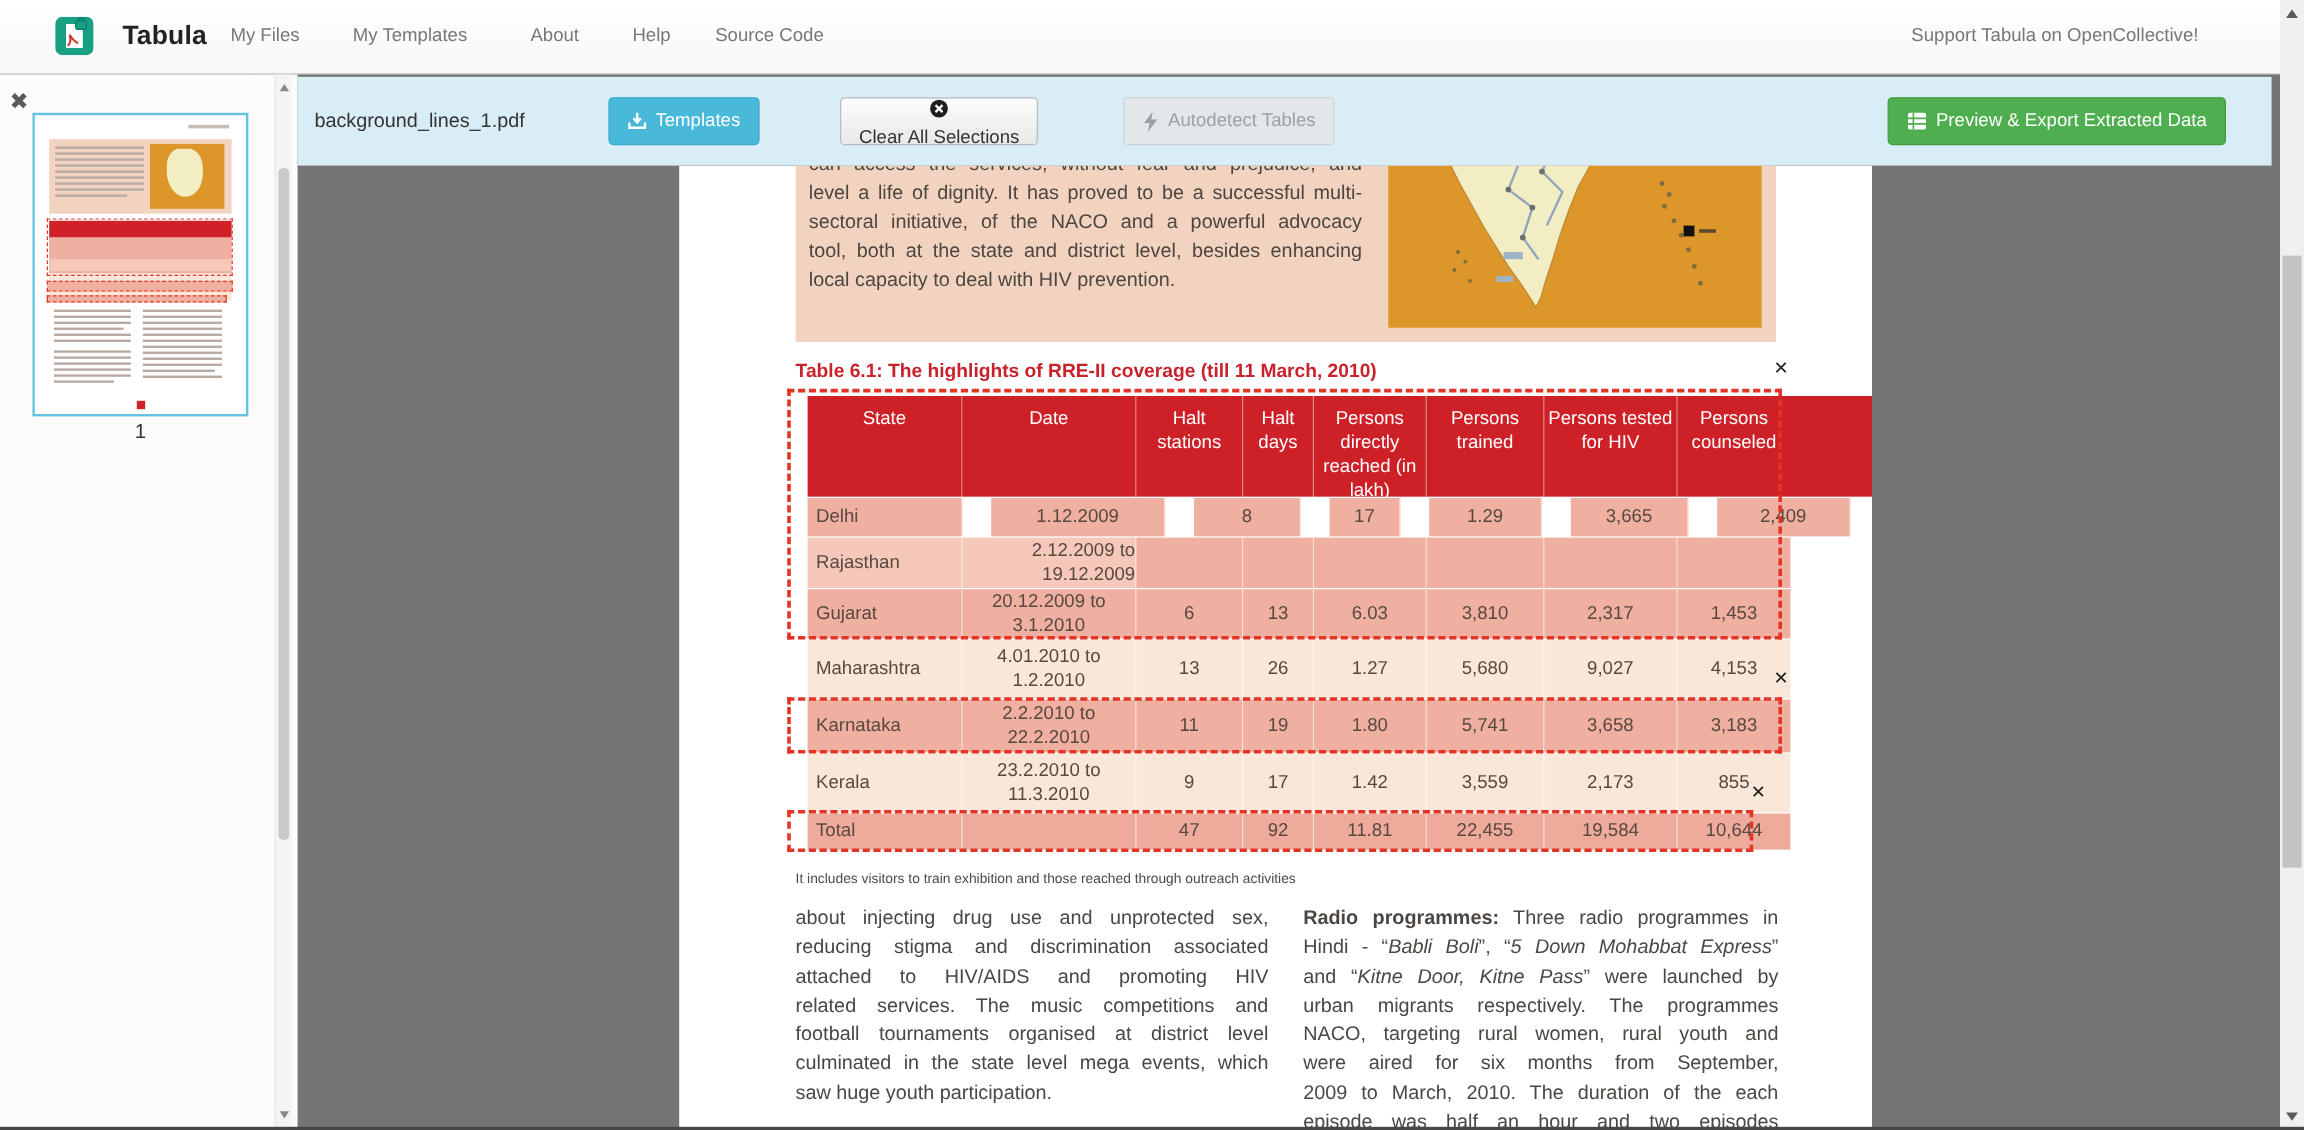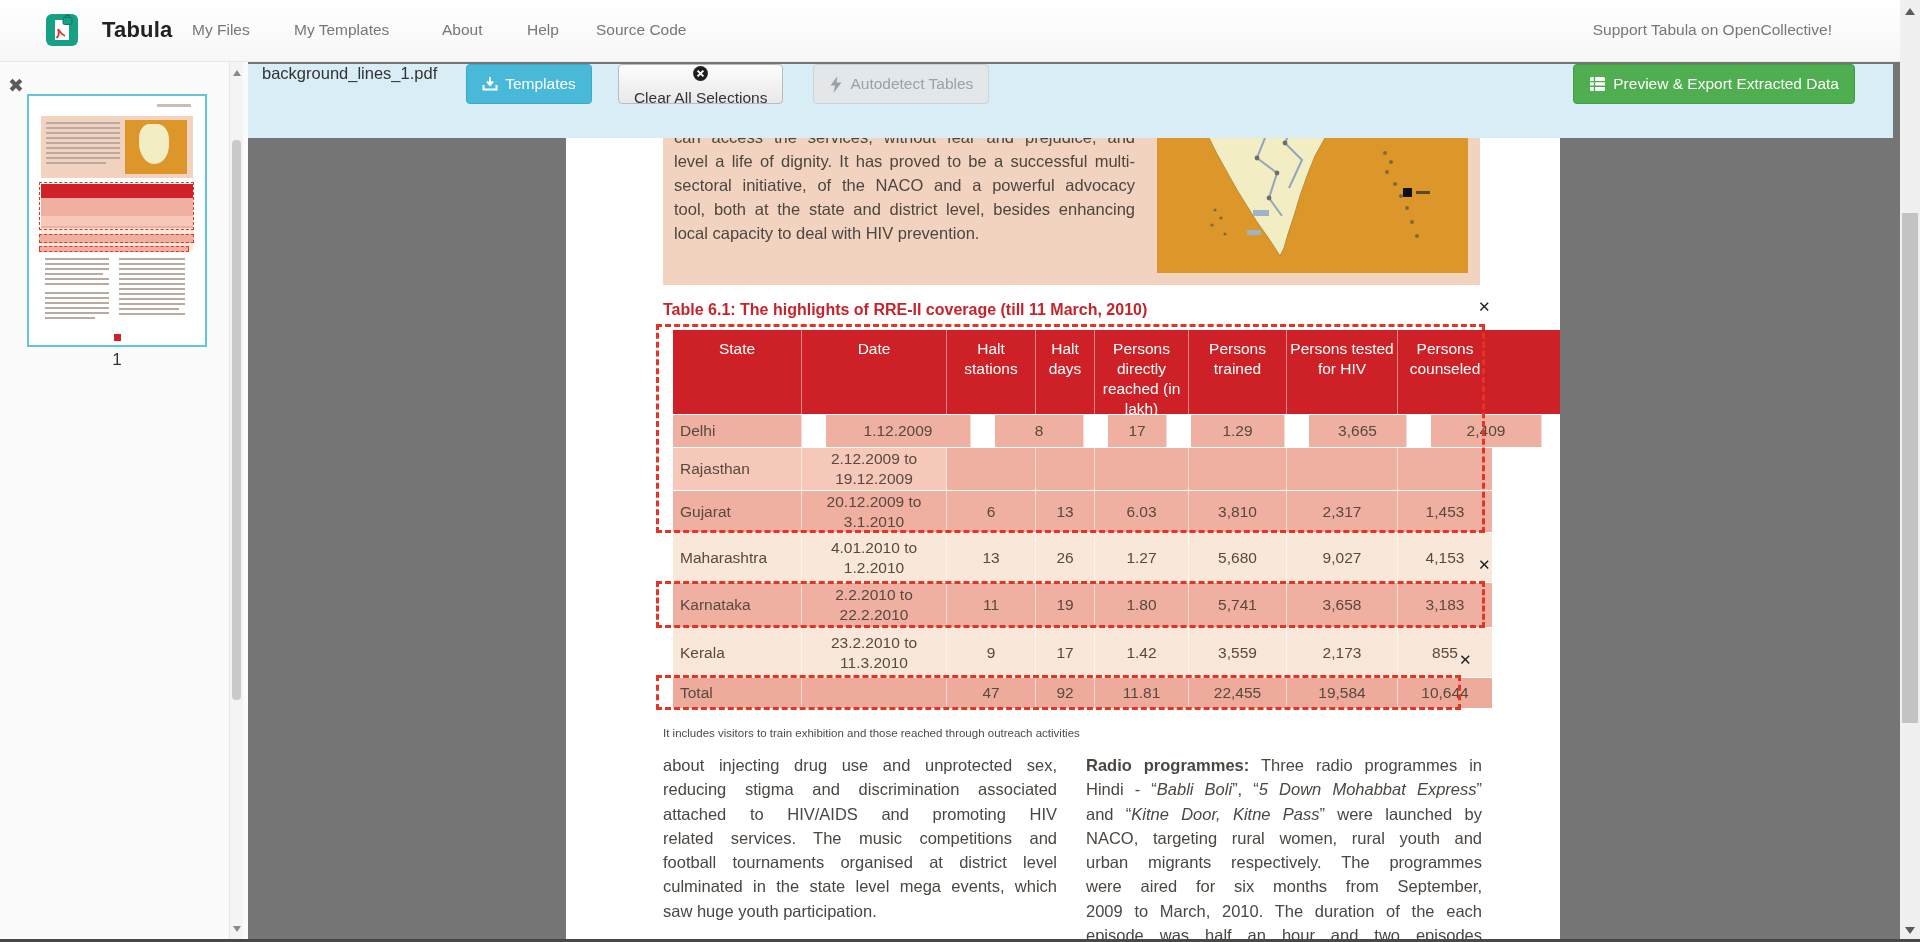--- a/index.html
+++ b/index.html
@@ -32,21 +32,21 @@
                     border-left:4px solid transparent; border-right:4px solid transparent; border-bottom:6px solid #8a8a8a; }
   #side-scroll-down { position:absolute; left:3px; bottom:10px; width:0; height:0;
                       border-left:4px solid transparent; border-right:4px solid transparent; border-top:6px solid #8a8a8a; }
   #side-scroll-thumb { position:absolute; left:2px; top:78px; width:9px; height:560px; background:#c9c9c9; border-radius:4px; }
 
   
   #main { position:absolute; left:248px; top:62px; width:1652px; height:880px; background:#757575; }
 
   
   #toolbar { position:absolute; left:0; top:2px; width:1645px; height:74px; background:#d9edf7;
-             display:flex; align-items:flex-start; z-index:20; }
+             display:flex; align-items:center; z-index:20;gap:41px; }
   #filename { margin-left:14px; font-size:16.5px; color:#333; }
   .btn { height:40px; display:inline-flex; align-items:center; gap:7px; padding:0 15px;
          border-radius:4px; font-size:15.5px; cursor:pointer; white-space:nowrap; }
   #btn-templates { margin-left:29px; background:#49b9da; border:1px solid #39a8c9; color:#fff; }
   #btn-clear { margin-left:26px; background:linear-gradient(#fdfdfd,#e8e8e8); border:1px solid #bbbbbb; color:#333;flex-direction:column; }
   #btn-autodetect { margin-left:30px; background:#e3e7ea; border:1px solid #cdd2d6; color:#9aa1a7; cursor:default; }
   #btn-export { margin-left:auto; margin-right:38px; background:#4fae4f; border:1px solid #419b41; color:#fff; }
 
   
   #docview { position:absolute; left:0; top:76px; width:1652px; height:804px; background:#757575; overflow:hidden; }
@@ -68,21 +68,21 @@
            padding:9px 3px 0 3px; border-right:1px solid rgba(255,255,255,.45); }
   .hcell:last-child { border-right:none; }
   .cell { display:flex; align-items:center; justify-content:center; font-size:15.5px; line-height:20px;
           color:#584840; text-align:center; border-right:1px solid rgba(255,255,255,.55); }
   .cell:last-child { border-right:none; }
   .cell.c0 { justify-content:flex-start; padding-left:7px; text-align:left; }
   .trow { border-top:1px solid rgba(255,255,255,.75); }
   .bg-sel { background:#efb0a1; }
   .bg-sel-total { background:#eeab9c; }
   .bg-plain { background:#f9e8da; }
-  .bg-label-light { background:#f6c8ba; }
+  .bg-label-light { background:#f6c8ba;text-align:right; }
 
   
   .sel { position:absolute; border:3px dashed #e33425; z-index:8; }
   #sel1 { left:90px; top:186px; width:829px; height:209px; }
   #sel2 { left:90px; top:443px; width:829px; height:47px; }
   #sel3 { left:90px; top:537px; width:805px; height:35px; }
   .selx { position:absolute; z-index:9; font-size:15px; font-weight:bold; color:#1d1d1d; cursor:pointer;
           font-family:"DejaVu Sans", sans-serif; line-height:14px; }
   #selx1 { left:912px; top:162px; }
   #selx2 { left:912px; top:420px; }
@@ -391,22 +391,22 @@
             <div class="tline"><span>attached to HIV/AIDS and promoting HIV</span></div>
             <div class="tline"><span>related services. The music competitions and</span></div>
             <div class="tline"><span>football tournaments organised at district level</span></div>
             <div class="tline"><span>culminated in the state level mega events, which</span></div>
             <div class="tline last"><span>saw huge youth participation.</span></div>
           </div>
         <div class="pdfcol" id="col-right">
             <div class="tline"><span class="seg-b">Radio programmes:</span><span> Three radio programmes in</span></div>
             <div class="tline"><span>Hindi - “</span><span class="seg-i">Babli Boli</span><span>”, “</span><span class="seg-i">5 Down Mohabbat Express</span><span>”</span></div>
             <div class="tline"><span>and “</span><span class="seg-i">Kitne Door, Kitne Pass</span><span>” were launched by</span></div>
+            <div class="tline"><span>urban migrants respectively. The programmes</span></div>
             <div class="tline"><span>NACO, targeting rural women, rural youth and</span></div>
-            <div class="tline"><span>urban migrants respectively. The programmes</span></div>
             <div class="tline"><span>were aired for six months from September,</span></div>
             <div class="tline"><span>2009 to March, 2010. The duration of the each</span></div>
             <div class="tline"><span>episode was half an hour and two episodes</span></div>
           </div>
       </div>
 
     </div>
   </div>
 </div>
 

